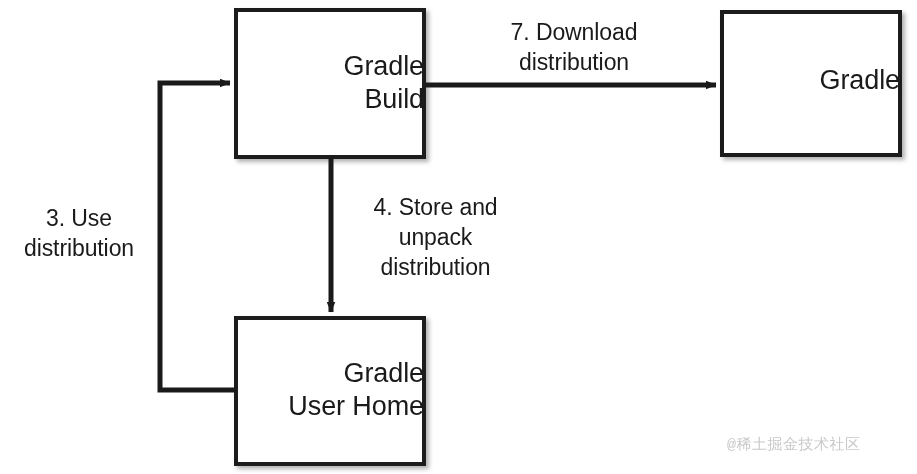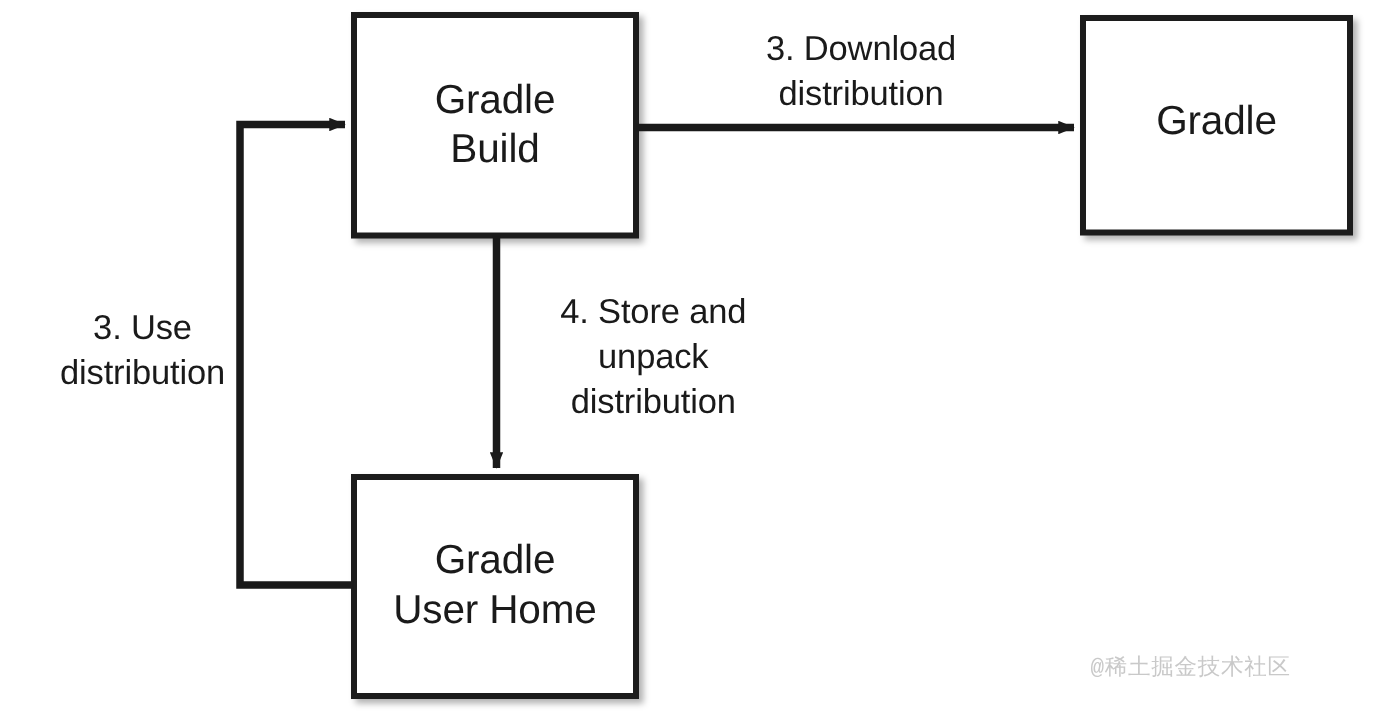--- a/index.html
+++ b/index.html
@@ -17,41 +17,41 @@
   }
   #diagram-svg {
     position: absolute;
     left: 0;
     top: 0;
     width: 917px;
     height: 474px;
   }
   .node-label {
     position: absolute;
-    text-align: center;
+    text-align: right;
     color: #1a1a1a;
     font-size: 27px;
     line-height: 33px;
     font-family: "Liberation Sans", sans-serif;
     white-space: pre-line;
     letter-spacing: -0.1px;
   }
   .edge-label {
     position: absolute;
     text-align: center;
     color: #1a1a1a;
     font-size: 23px;
     line-height: 30px;
     font-family: "Liberation Sans", sans-serif;
     white-space: pre-line;
     letter-spacing: -0.1px;
   }
   #label-download { left: 441px; top: 17px; width: 266px; }
   #label-store    { left: 333px; top: 192px; width: 205px; }
-  #label-use      { left: 16px;   top: 203px; width: 158px; }
+  #label-use      { left: 0px;   top: 203px; width: 158px; }
 
   #label-gradle-build     { left: 236px; top: 50px;  width: 188px; }
   #label-server           { left: 722px; top: 64px;  width: 178px; }
   #label-gradle-user-home { left: 236px; top: 357px; width: 188px; }
 
   #watermark {
     position: absolute;
     left: 727px;
     top: 436px;
     font-size: 15px;
@@ -91,21 +91,21 @@
   </svg>
 
   <div class="node-label" id="label-gradle-build">Gradle
 Build</div>
 
   <div class="node-label" id="label-server">Gradle</div>
 
   <div class="node-label" id="label-gradle-user-home">Gradle
 User Home</div>
 
-  <div class="edge-label" id="label-download">3. Download
+  <div class="edge-label" id="label-download">7. Download
 distribution</div>
 
   <div class="edge-label" id="label-store">4. Store and
 unpack
 distribution</div>
 
   <div class="edge-label" id="label-use">3. Use
 distribution</div>
 
   <div id="watermark">@稀土掘金技术社区</div>

